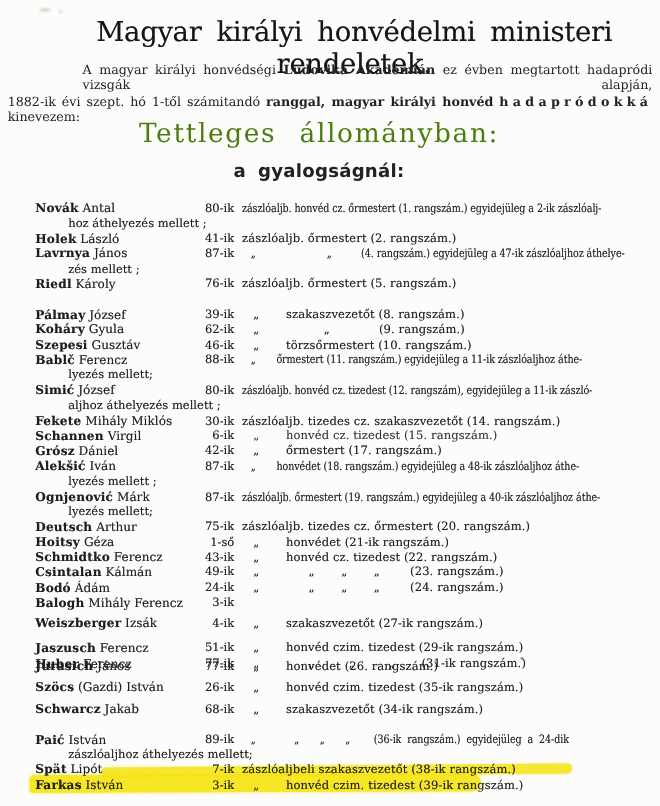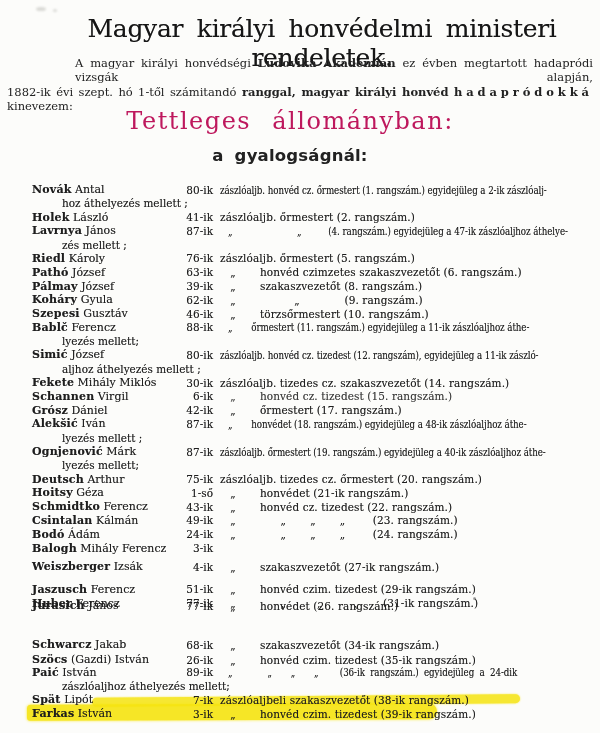--- a/index.html
+++ b/index.html
@@ -28,21 +28,21 @@
   }
   .intro-line{text-align:justify;text-align-last:justify;white-space:normal;}
   .intro-line.indent{padding-left:68px;}
   #intro .b{font-weight:bold;}
   #intro .spread{font-weight:bold;letter-spacing:0.34em;}
   #section-heading{
     position:absolute;top:107px;left:0;right:20px;
     text-align:center;
     font-size:24px;font-weight:normal;
     letter-spacing:1.5px;word-spacing:12px;
-    color:#be185d;
+    color:#4d7c0f;
   }
   #subsection-heading{
     position:absolute;top:146px;left:0;right:20px;
     text-align:center;
     font-family:"DejaVu Sans","Liberation Sans",sans-serif;
     font-size:16.5px;font-weight:bold;
     word-spacing:5px;letter-spacing:0.2px;
     color:#222;
   }
   #list{position:absolute;top:0;left:0;width:600px;height:733px;}
@@ -101,25 +101,20 @@
         <span class="desc fit">   „                        „          (4. rangszám.) egyidejüleg a 47-ik zászlóaljhoz áthelye-</span>
       </div>
       <div class="line txt-shadow" style="top: 238.16px;">
         <span class="cont">zés mellett ;</span>
       </div>
       <div class="line txt-shadow" style="top: 251.95px;">
         <span class="name"><b>Riedl</b> Károly</span>
         <span class="num">76-ik</span>
         <span class="desc">zászlóaljb. őrmestert (5. rangszám.)</span>
       </div>
-      <div class="line txt-shadow" style="top: 265.74px;">
-        <span class="name"><b>Pathó</b> József</span>
-        <span class="num">63-ik</span>
-        <span class="desc">   „       honvéd czimzetes szakaszvezetőt (6. rangszám.)</span>
-      </div>
       <div class="line txt-shadow" style="top: 279.53px;">
         <span class="name"><b>Pálmay</b> József</span>
         <span class="num">39-ik</span>
         <span class="desc">   „       szakaszvezetőt (8. rangszám.)</span>
       </div>
       <div class="line txt-shadow" style="top: 293.32px;">
         <span class="name"><b>Koháry</b> Gyula</span>
         <span class="num">62-ik</span>
         <span class="desc">   „                 „             (9. rangszám.)</span>
       </div>
@@ -222,21 +217,21 @@
       <div class="line txt-shadow" style="top: 596.7px;">
         <span class="name"><b>Huber</b> Ferencz</span>
         <span class="num">77-ik</span>
         <span class="desc">   „             „         „         „       (31-ik rangszám.)</span>
       </div>
       <div class="line txt-shadow" style="top: 638.07px;">
         <span class="name"><b>Schwarcz</b> Jakab</span>
         <span class="num">68-ik</span>
         <span class="desc">   „       szakaszvezetőt (34-ik rangszám.)</span>
       </div>
-      <div class="line txt-shadow" style="top: 653px;">
+      <div class="line txt-shadow" style="top: 618px;">
         <span class="name"><b>Szöcs</b> (Gazdi) István</span>
         <span class="num">26-ik</span>
         <span class="desc">   „       honvéd czim. tizedest (35-ik rangszám.)</span>
       </div>
       <div class="line txt-shadow" style="top: 665.65px;">
         <span class="name"><b>Paić</b> István</span>
         <span class="num">89-ik</span>
         <span class="desc fit">   „             „       „       „        (36-ik  rangszám.)  egyidejüleg  a  24-dik</span>
       </div>
       <div class="line txt-shadow" style="top: 679.44px;">

